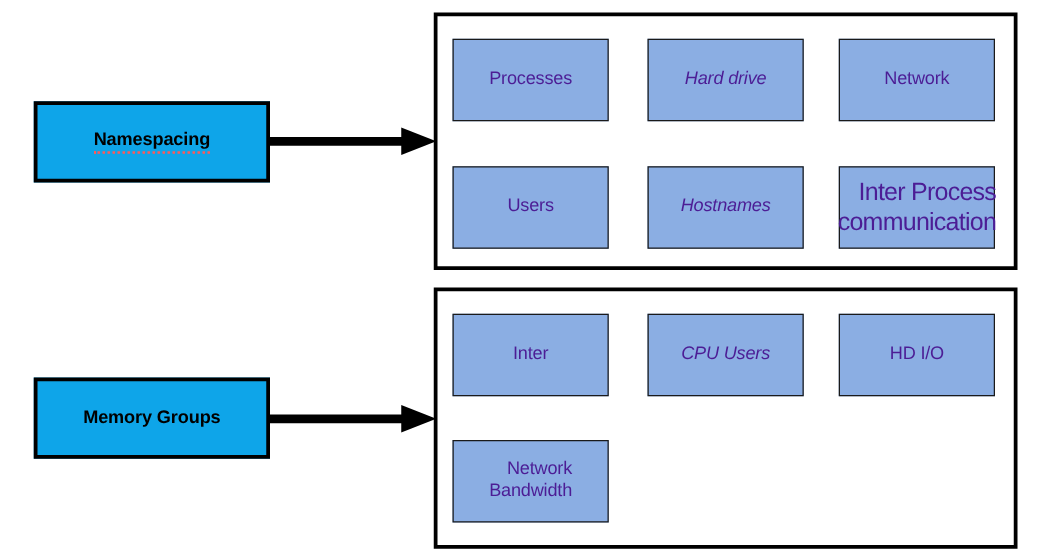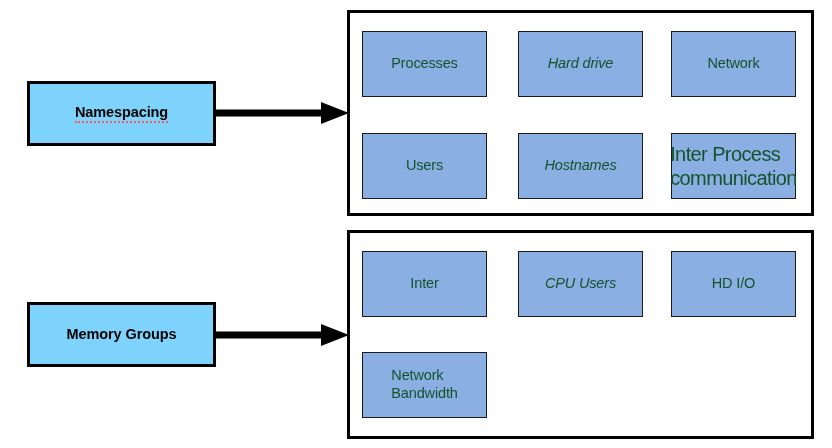--- a/index.html
+++ b/index.html
@@ -42,21 +42,21 @@
     top: 230px;
     width: 467px;
     height: 209px;
   }
 
   
   .label-box {
     position: absolute;
     box-sizing: border-box;
     border: 3px solid #000000;
-    background: #7dd3fc;
+    background: #0ea5e9;
     display: flex;
     align-items: center;
     justify-content: center;
   }
   .label-box-text {
     font-size: 14.5px;
     font-weight: bold;
     color: #000000;
     letter-spacing: -0.1px;
     line-height: 1.2;
@@ -91,23 +91,23 @@
 
   
   .item-box {
     position: absolute;
     box-sizing: border-box;
     background: #8BAEE3;
     border: 1.5px solid #1a1a1a;
     display: flex;
     align-items: center;
     justify-content: center;
-    text-align: left;
+    text-align: right;
     font-size: 14.5px;
-    color: #14532d;
+    color: #4c1d95;
     line-height: 1.22;
     letter-spacing: -0.15px;
     width: 125px;
     height: 66px;
     white-space: pre-line;
   }
 
   
   .col-1 { left: 362px; }
   .col-2 { left: 518px; font-style: italic; }

